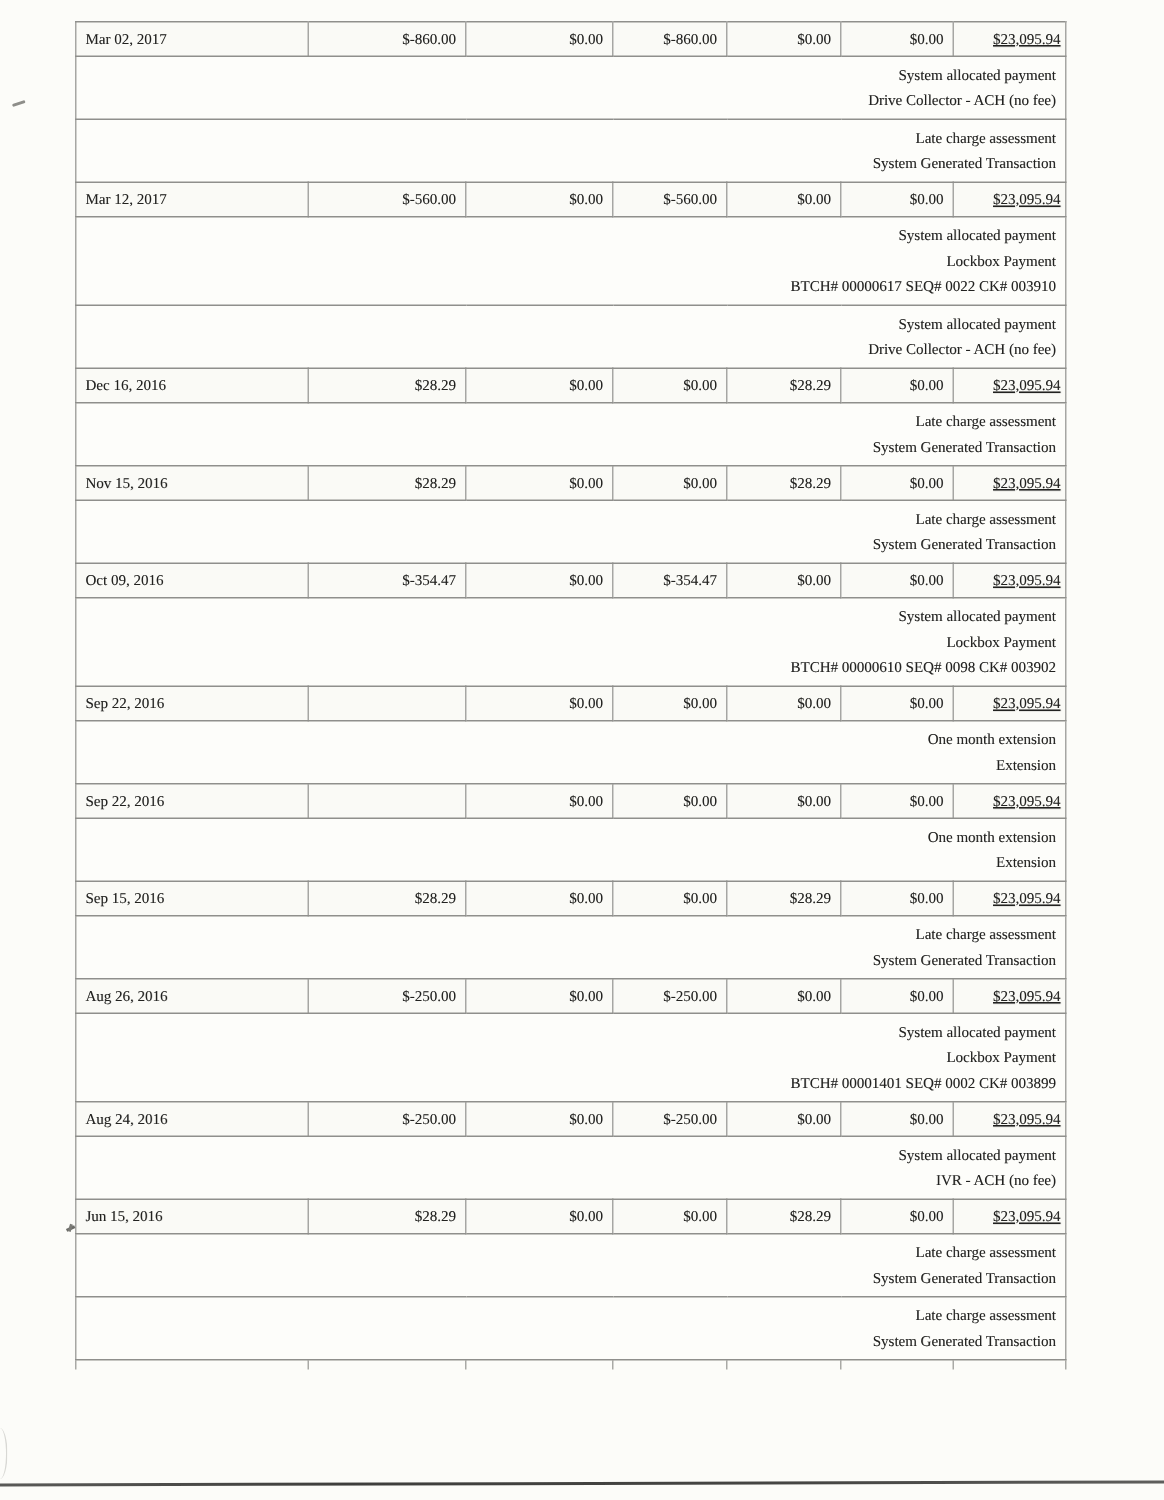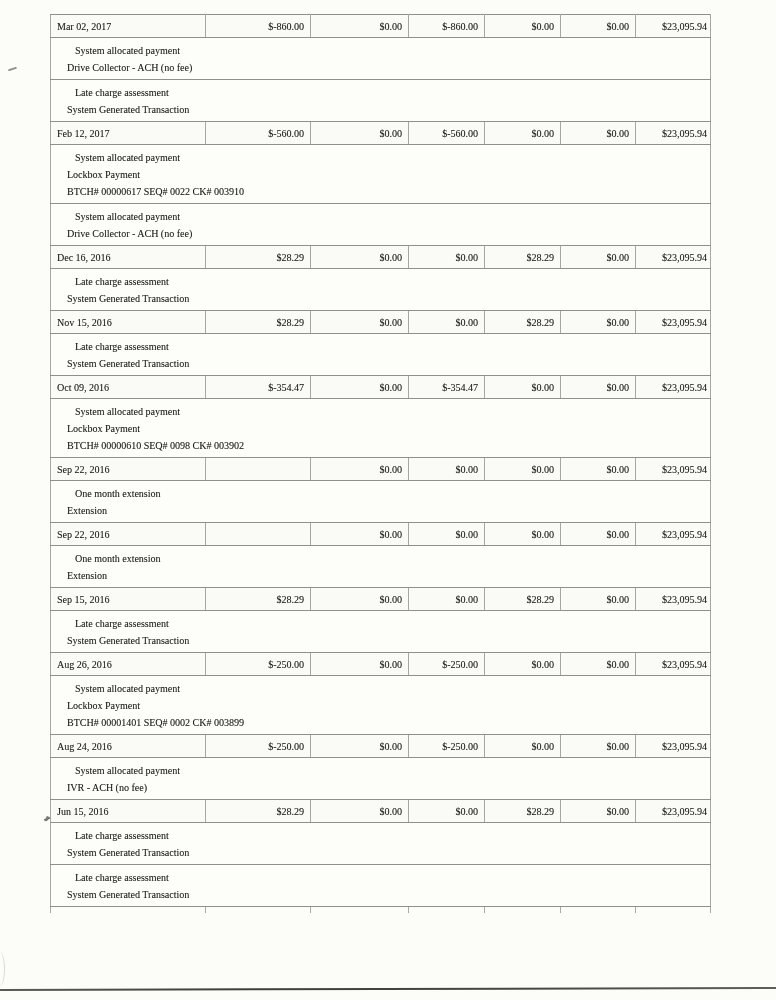--- a/index.html
+++ b/index.html
@@ -31,31 +31,31 @@
     border: 1px solid #a6a6a3;
     border-top: 1px solid #8f8f8c;
     border-bottom: 1px solid #8f8f8c;
     background: #fafaf6;
     vertical-align: middle;
     white-space: nowrap;
     overflow: hidden;
   }
   td.date { text-align: left; padding: 0 2px 0 6px; }
   td.num  { text-align: right; padding: 0 6px 0 2px; }
-  td.balance { padding: 0 3px 0 1px; }
+  td.balance { padding: 0 3px 0 1px; text-decoration: underline; }
   tr.desc-row td {
     border-left: 1px solid #a6a6a3;
     border-right: 1px solid #a6a6a3;
     border-bottom: 1px solid #8f8f8c;
     background: #fdfdfa;
     padding: 4px 6px 3px 16px;
     line-height: 17px;
     vertical-align: top;
   }
-  .line { white-space: nowrap; overflow: hidden; }
+  .line { white-space: nowrap; overflow: hidden; text-align: right; }
   .line.first { text-indent: 8px; }
   tfoot tr.partial td {
     height: 6px;
     border: none;
     border-left: 1px solid #a9a9a6;
     background: #fcfcf9;
   }
   tfoot tr.partial td:last-child { border-right: 1px solid #a9a9a6; }
   .scan-edge-line {
     position: absolute;
@@ -143,21 +143,21 @@
   </tr>
 
   <tr class="desc-row">
     <td colspan="7">
             <div class="line first">Late charge assessment</div>
             <div class="line">System Generated Transaction</div>
           </td>
   </tr>
 
   <tr class="data-row">
-    <td class="date">Feb 12, 2017</td>
+    <td class="date">Mar 12, 2017</td>
     <td class="num">$-560.00</td>
     <td class="num">$0.00</td>
     <td class="num">$-560.00</td>
     <td class="num">$0.00</td>
     <td class="num">$0.00</td>
     <td class="num balance">$23,095.94</td>
   </tr>
   <tr class="desc-row">
     <td colspan="7">
             <div class="line first">System allocated payment</div>

